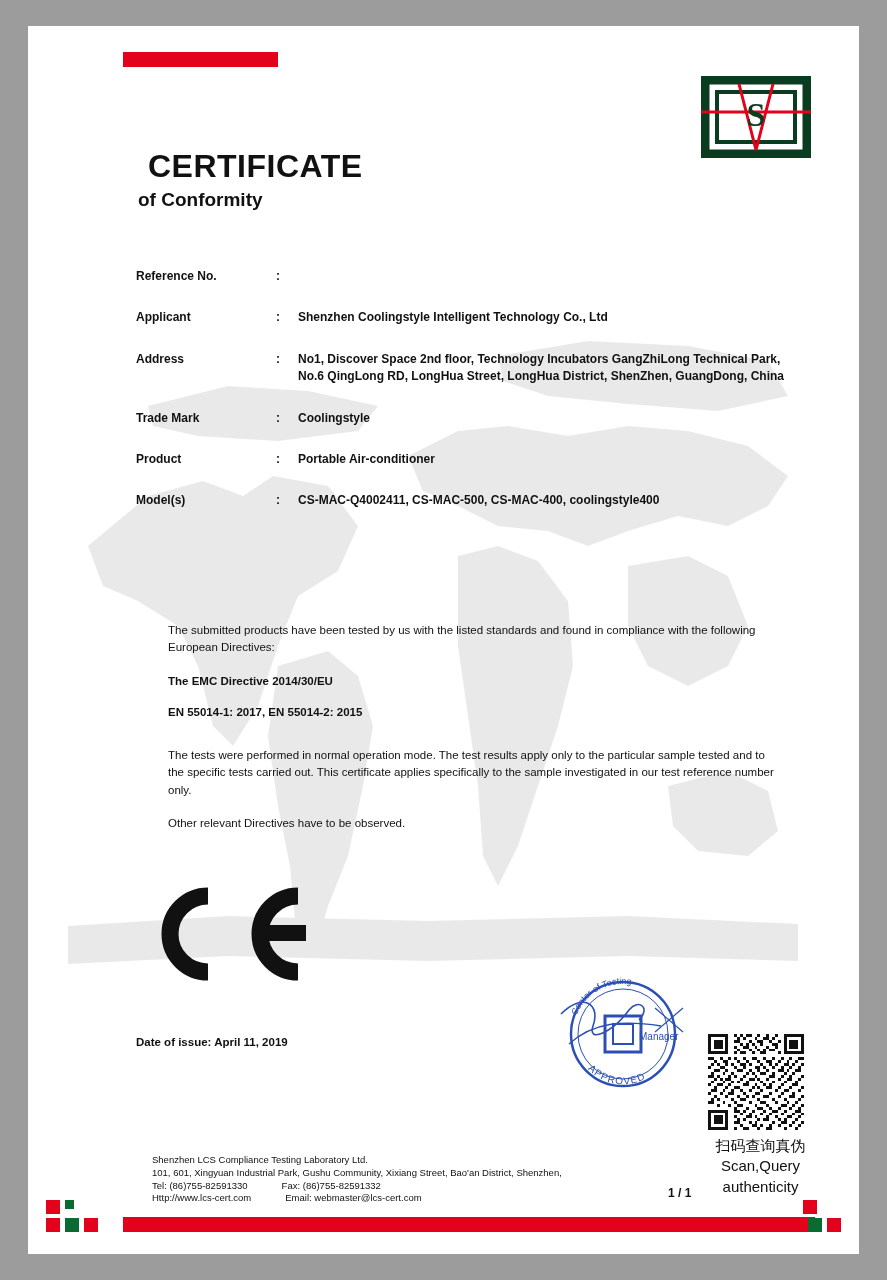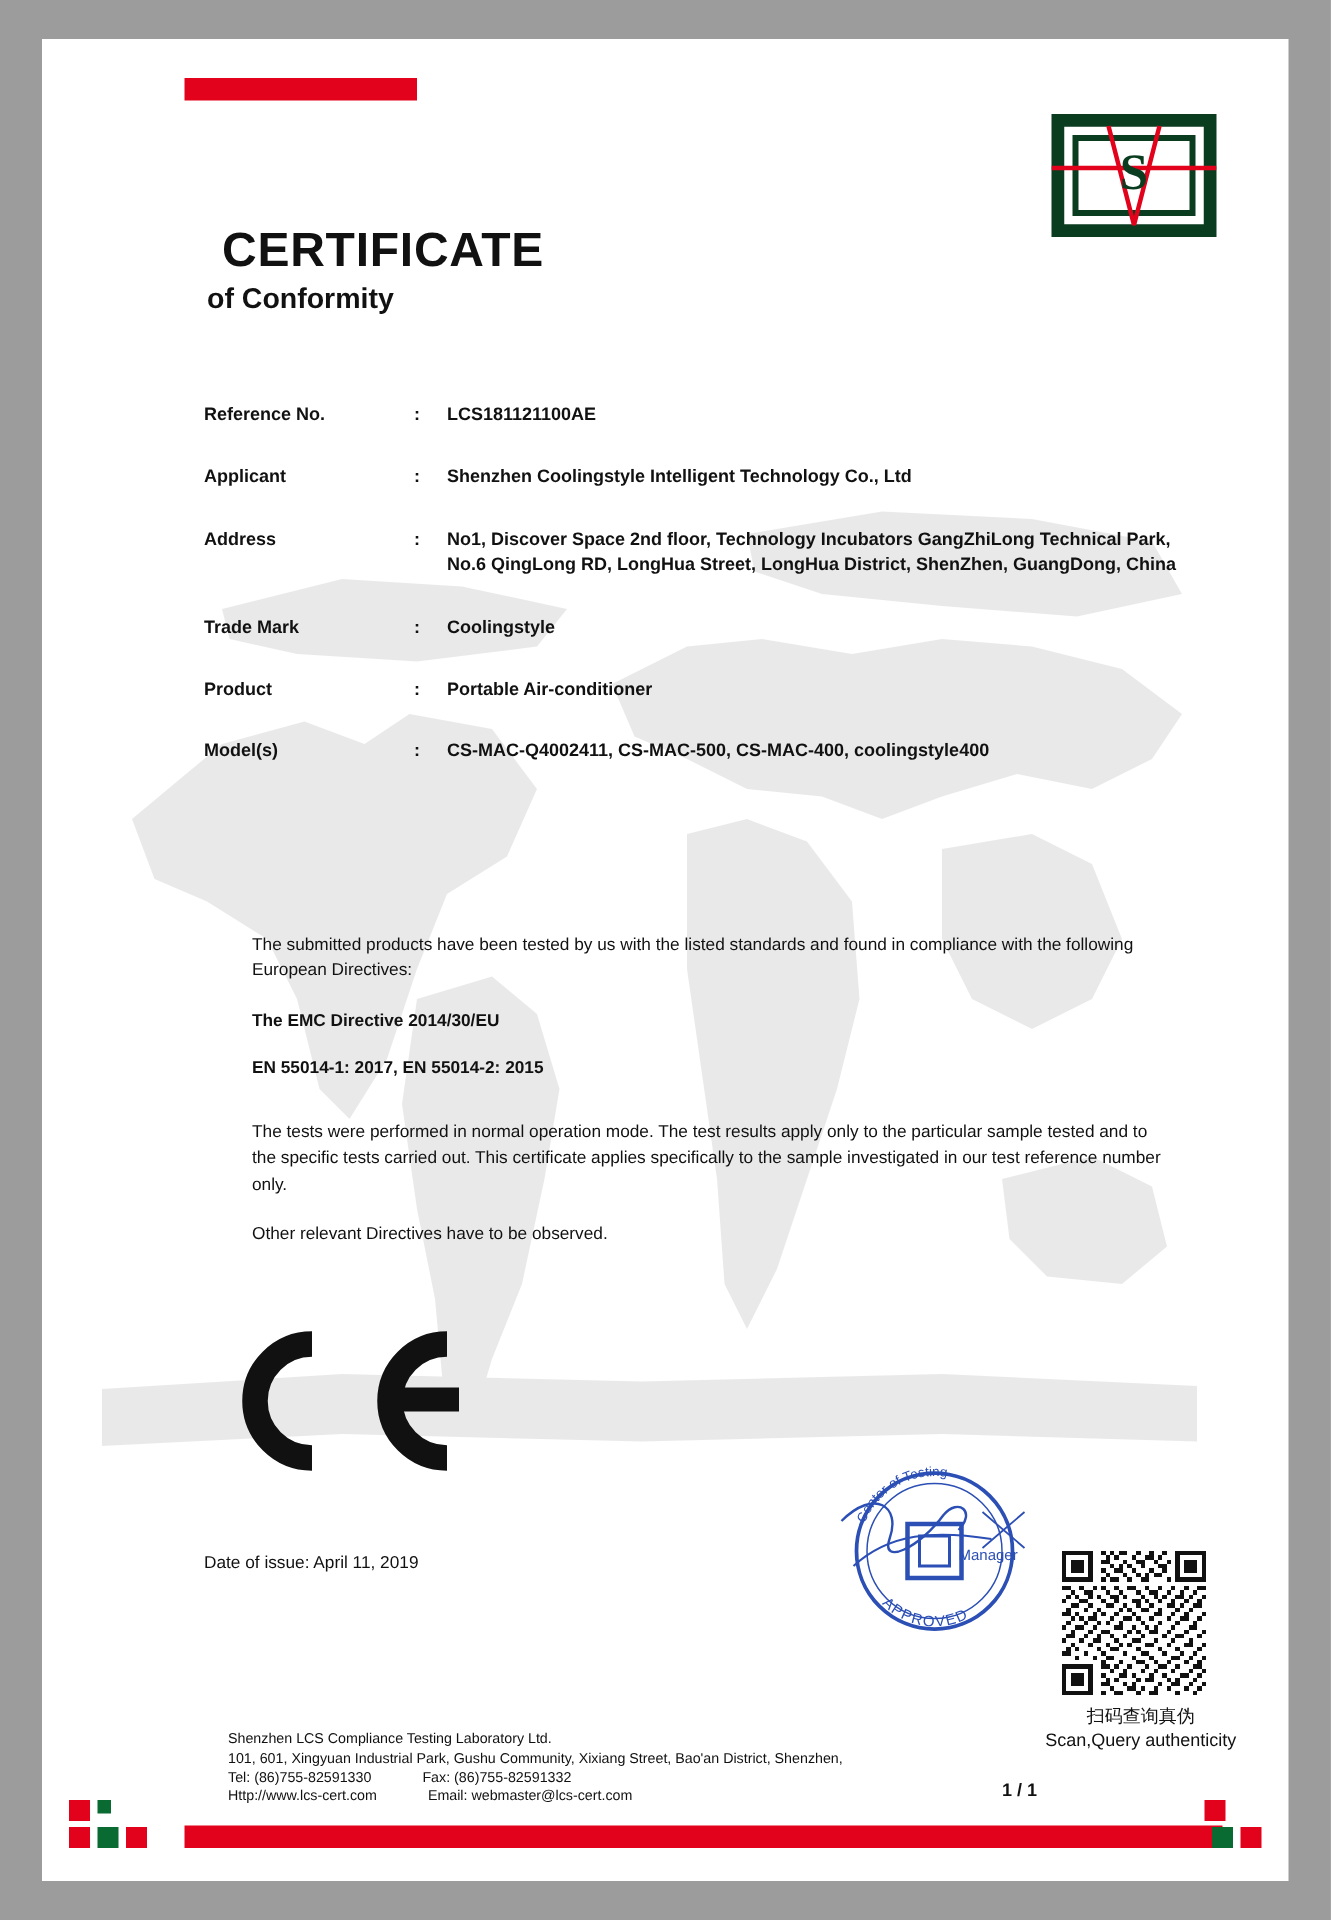--- a/index.html
+++ b/index.html
@@ -131,21 +131,21 @@
     top: 860px;
     width: 170px;
     height: 96px;
   }
 
   .date-issue {
     position: absolute;
     left: 108px;
     top: 1010px;
     font-size: 11.5px;
-    font-weight: normal;
+    font-weight: bold;
     color: #111;
   }
 
   .stamp {
     position: absolute;
     left: 515px;
     top: 948px;
     width: 160px;
     height: 125px;
   }
@@ -155,21 +155,21 @@
     top: 1008px;
     width: 96px;
     height: 96px;
   }
   .qr-caption {
     position: absolute;
     left: 660px;
     top: 1110px;
     width: 145px;
     text-align: center;
-    font-size: 12px;
+    font-size: 15px;
     color: #111;
     line-height: 1.35;
   }
 
   .footer {
     position: absolute;
     left: 124px;
     top: 1128px;
     font-size: 9.5px;
     color: #111;
@@ -239,21 +239,20 @@
       <text x="55" y="50" font-family="'Liberation Serif', serif" font-size="34" font-weight="bold" fill="#0a3d20" text-anchor="middle">S</text>
     </svg>
 
     <div class="title">CERTIFICATE</div>
     <div class="subtitle">of Conformity</div>
 
     <div class="fields">
       <div class="field-row">
         <div class="field-label">Reference No.</div>
         <div class="field-colon">:</div>
-        <div class="field-value">LCS181121100AE</div>
       </div>
       <div class="field-row">
         <div class="field-label">Applicant</div>
         <div class="field-colon">:</div>
         <div class="field-value">Shenzhen Coolingstyle Intelligent Technology Co., Ltd</div>
       </div>
       <div class="field-row">
         <div class="field-label">Address</div>
         <div class="field-colon">:</div>
         <div class="field-value">No1, Discover Space 2nd floor, Technology Incubators GangZhiLong Technical Park, No.6 QingLong RD, LongHua Street, LongHua District, ShenZhen, GuangDong, China</div>

